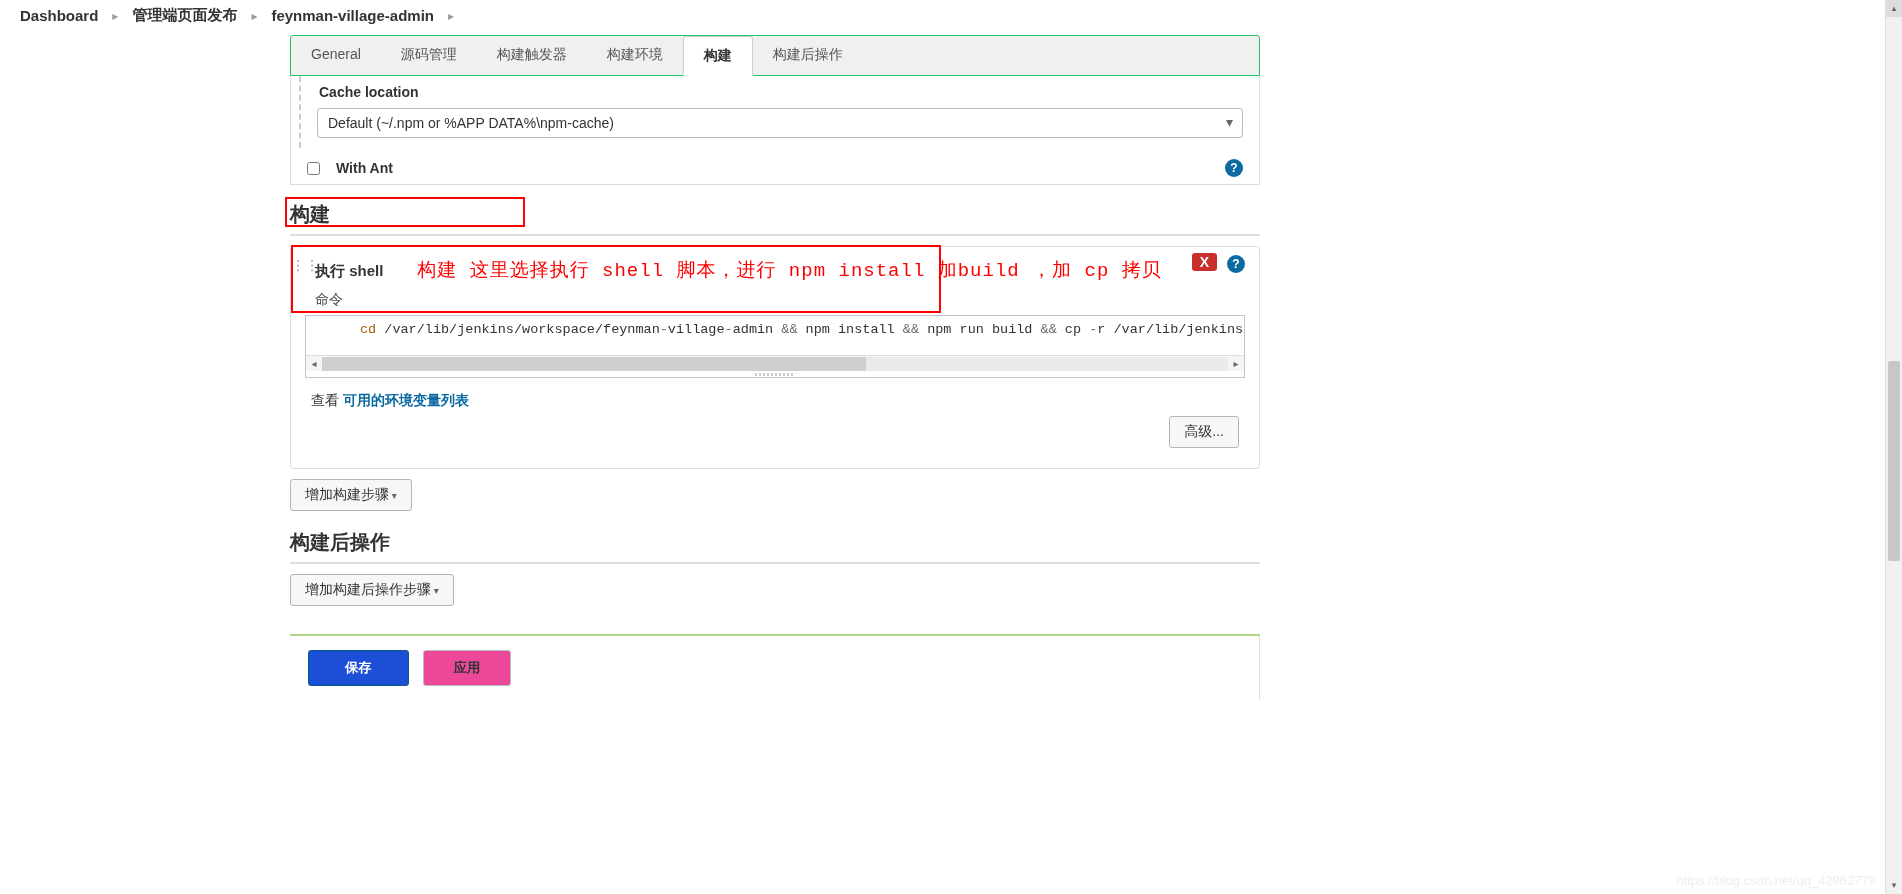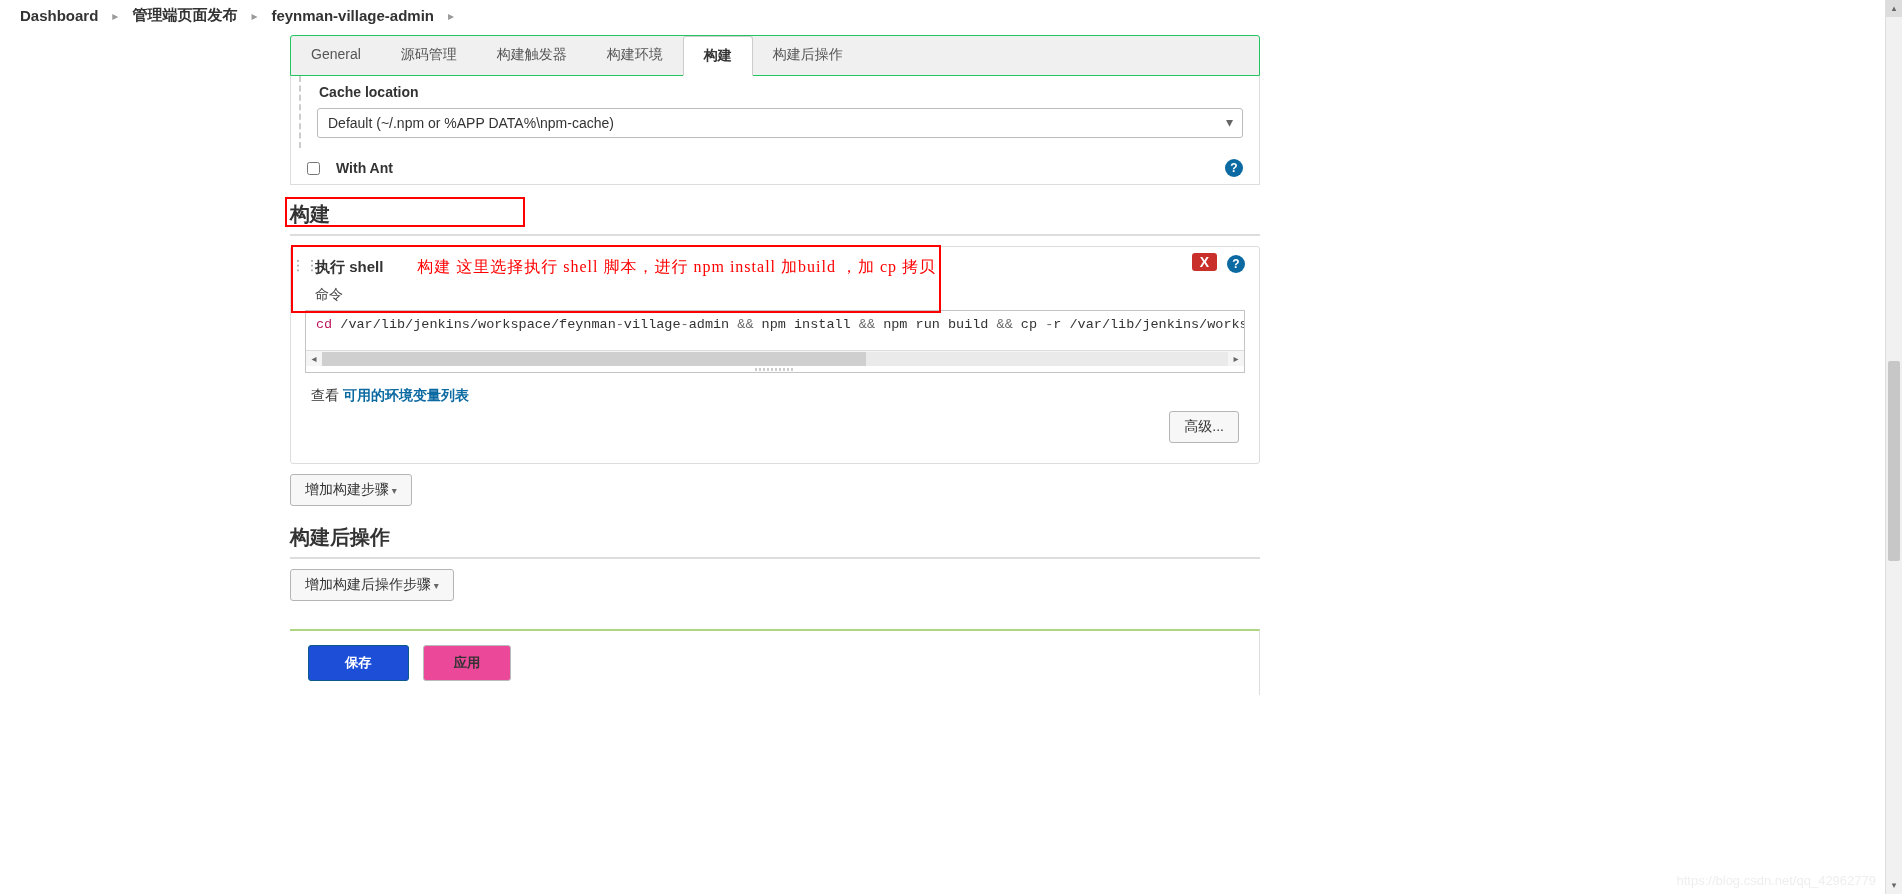--- a/index.html
+++ b/index.html
@@ -20,26 +20,26 @@
 .select-wrap::after { content: "▾"; position: absolute; right: 10px; top: 6px; color: #666; pointer-events: none; }
 .check-row { display: flex; align-items: center; padding: 12px 16px 8px 16px; position: relative; gap: 8px; }
 .check-row input { margin-right: 8px; }
 .check-row label { font-weight: 700; }
 .help { width: 18px; height: 18px; border-radius: 50%; background: #0b6aa2; color: #fff; display: flex; align-items: center; justify-content: center; font-size: 12px; font-weight: 700; position: absolute; right: 16px; cursor: pointer; }
 .section-title { font-size: 20px; font-weight: 700; margin: 16px 0 10px 0; padding-bottom: 6px; border-bottom: 2px solid #ddd; }
 .annot-box1 { position: absolute; border: 2px solid #f00; }
 .shell-panel { border: 1px solid #ddd; border-radius: 3px; margin: 6px 0 10px; padding: 10px 14px 14px; position: relative; }
 .shell-head { font-weight: 700; font-size: 15px; }
 .shell-sub { font-size: 14px; color: #444; margin-top: 8px; }
-.red-text { color: #f00; font-family: Liberation Serif, serif; font-size: 16px; letter-spacing: 1px; }
+.red-text { color: #f00; font-family: Liberation Mono, monospace; font-size: 19px; letter-spacing: 1px; }
 .x-badge { position: absolute; right: 42px; top: 6px; background: #c9302c; color: #fff; font-weight: 700; padding: 0 8px; border-radius: 3px; font-size: 14px; line-height: 18px; }
 .drag-handle { position: absolute; left: 0; top: 10px; color: #999; font-size: 14px; width: 14px; text-align: center; }
 .code-box { border: 1px solid #c4c4c4; margin-top: 6px; padding: 0; background: #fff; }
 .code-line { font-family: Consolas, "Courier New", monospace; font-size: 13.5px; padding: 6px 8px 18px 10px; white-space: nowrap; overflow: hidden; }
-.code-line .kw { color: #be185d; }
+.code-line .kw { color: #a16207; margin-left: 44px; }
 .code-line .op { color: #666; }
 .hscroll { height: 16px; background: #f5f5f5; border-top: 1px solid #ddd; display: flex; align-items: center; position: relative; }
 .hscroll .arrow { width: 16px; text-align: center; color: #666; font-size: 10px; }
 .hscroll .track { flex: 1; height: 14px; background: #eaeaea; position: relative; }
 .hscroll .thumb { position: absolute; left: 0; top: 0; height: 14px; width: 60%; background: #cfcfcf; }
 .grip { height: 6px; display: flex; justify-content: center; align-items: center; }
 .grip span { width: 40px; height: 3px; background: repeating-linear-gradient(90deg,#ccc 0 2px,#fff 2px 4px); }
 .env-row { margin: 14px 6px 6px; }
 .env-row a { color: #0b6aa2; text-decoration: none; font-weight: 700; }
 .adv-row { text-align: right; margin: 0 6px 6px; }

